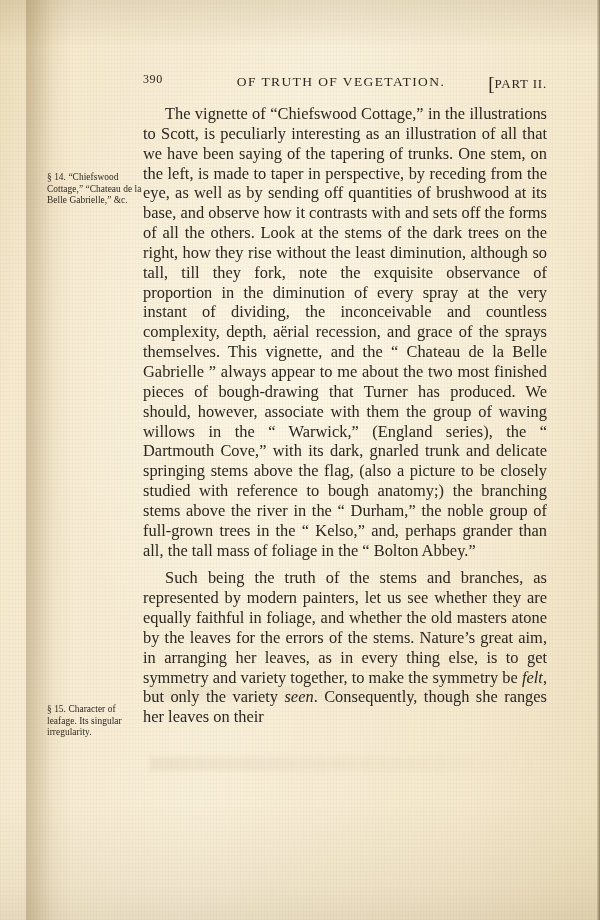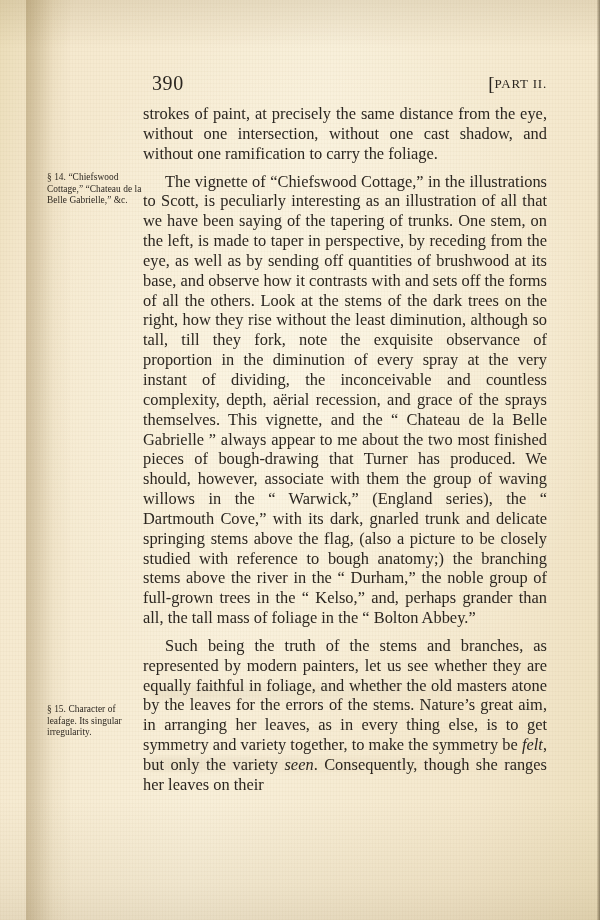--- a/index.html
+++ b/index.html
@@ -82,23 +82,23 @@
   
   .running-head {
     position: absolute;
     left: 143px;
     top: 72px;
     width: 404px;
     height: 20px;
   }
   .folio {
     position: absolute;
-    left: 9px;
+    left: 0;
     top: 0;
-    font-size: 20px;
+    font-size: 12px;
     letter-spacing: .6px;
   }
   .head-title {
     position: absolute;
     left: 0; right: 0;
     top: 2px;
     text-align: center;
     font-size: 13.5px;
     letter-spacing: 1.4px;
     padding-right: 8px;
@@ -173,28 +173,28 @@
   <div class="paper-tint"></div>
   <div class="paper-grain"></div>
 
   <div class="ghost" style="top:686px;"></div>
   <div class="ghost" style="top:757px;"></div>
 
   <div class="content">
 
     <div class="running-head">
       <span class="folio">390</span>
+      <span class="head-title">OF TRUTH OF VEGETATION.</span>
       <span class="part-label"><span class="brk">[</span><span>PART II.</span></span>
     </div>
 
     <div class="sidenote" id="sidenote-14">§ 14. “Chiefswood Cottage,” “Chateau de la Belle Gabrielle,” &amp;c.</div>
     <div class="sidenote" id="sidenote-15">§ 15. Character of leafage. Its singular irregularity.</div>
 
     <div class="body-col">
-      <p class="para">strokes of paint, at precisely the same distance from the eye, without one intersection, without one cast shadow, and without one ramification to carry the foliage.</p>
       <p class="para indent">The vignette of “Chiefswood Cottage,” in the illustrations to Scott, is peculiarly interesting as an illustration of all that we have been saying of the tapering of trunks.   One stem, on the left, is made to taper in perspective, by receding from the eye, as well as by sending off quantities of brushwood at its base, and observe how it contrasts with and sets off the forms of all the others.   Look at the stems of the dark trees on the right, how they rise without the least diminution, although so tall, till they fork, note the exquisite observance of proportion in the diminution of every spray at the very instant of dividing, the inconceivable and countless complexity, depth, aërial recession, and grace of the sprays themselves.   This vignette, and the “ Chateau de la Belle Gabrielle ” always appear to me about the two most finished pieces of bough-drawing that Turner has produced.   We should, however, associate with them the group of waving willows in the “ Warwick,” (England series), the “ Dartmouth Cove,” with its dark, gnarled trunk and delicate springing stems above the flag, (also a picture to be closely studied with reference to bough anatomy;) the branching stems above the river in the “ Durham,” the noble group of full-grown trees in the “ Kelso,” and, perhaps grander than all, the tall mass of foliage in the “ Bolton Abbey.”</p>
       <p class="para indent"><span>Such being the truth of the stems and branches, as represented by modern painters, let us see whether they are equally faithful in foliage, and whether the old masters atone by the leaves for the errors of the stems. Nature’s great aim, in arranging her leaves, as in every thing else, is to get symmetry and variety together, to make the symmetry be </span><em>felt</em><span>, but only the variety </span><em>seen</em><span>. Consequently, though she ranges her leaves on their</span></p>
     </div>
 
   </div>
 
   <div class="gutter"></div>
   <div class="gutter-shade"></div>
   <div class="edge-top-shade"></div>
   <div class="edge-bottom-shade"></div>

